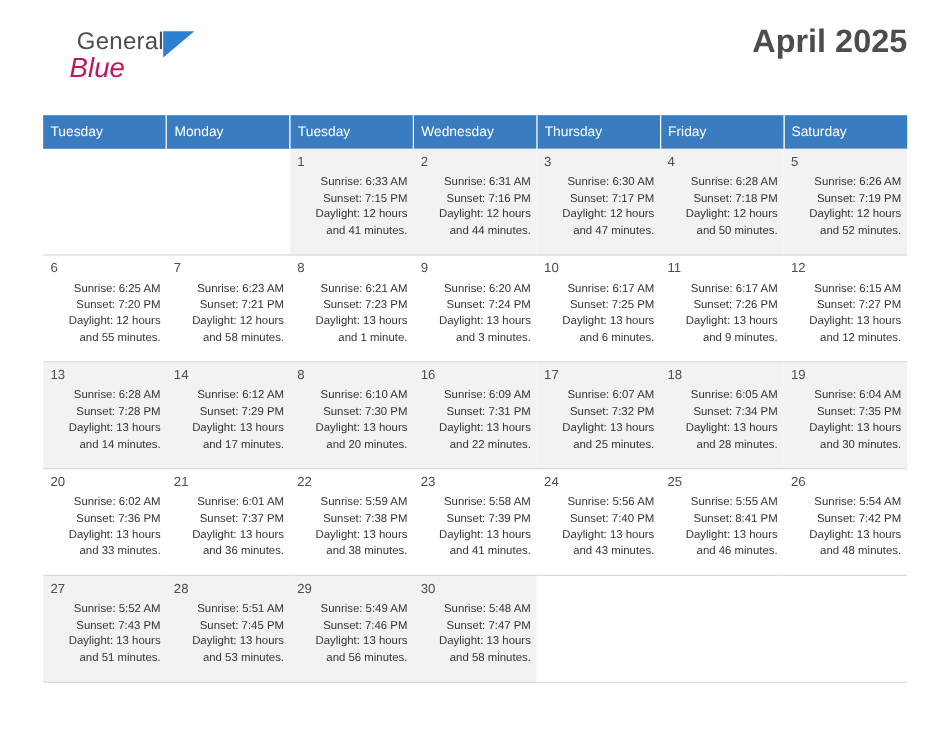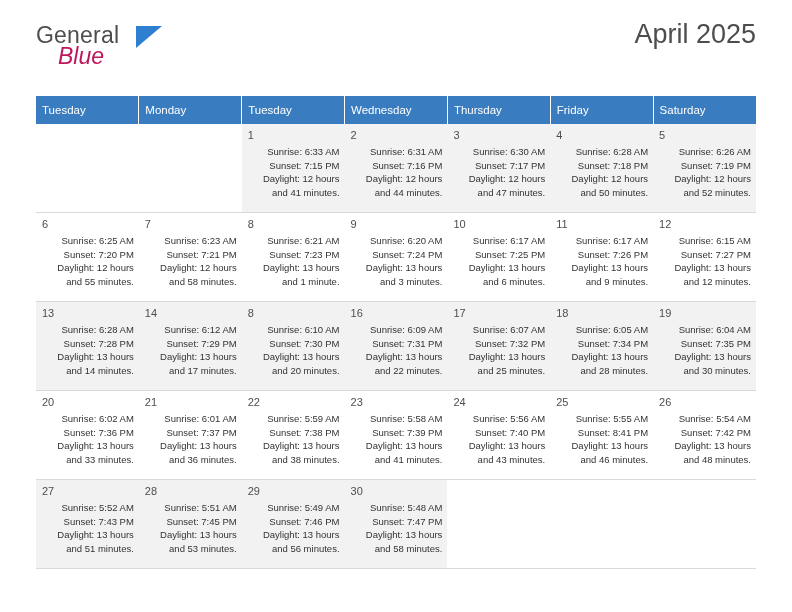--- a/index.html
+++ b/index.html
@@ -27,24 +27,25 @@
     height: 96px;
   }
   .logo {
     position: absolute;
     left: 0;
     top: 24px;
     width: 200px;
     height: 54px;
   }
   .logo-general {
-    font-size: 23px;
+    font-size: 20px;
     color: #4d4d4d;
     letter-spacing: 0.2px;
     line-height: 22px;
+    margin-left: 28px;
   }
   .logo-blue {
     font-size: 23px;
     color: #be185d;
     line-height: 20px;
     padding-left: 22px;
     font-style: italic;
   }
   .logo-flag {
     position: absolute;
@@ -53,20 +54,21 @@
     width: 0;
     height: 0;
     border-left: 26px solid #2f7fd0;
     border-bottom: 22px solid transparent;
   }
   .title-block {
     position: absolute;
     right: 0;
     top: 18px;
     text-align: center;
+    font-weight: bold;
   }
   .month-title {
     font-size: 27px;
     color: #4d4d4d;
     line-height: 32px;
     white-space: nowrap;
   }
   .location {
     font-size: 14.5px;
     color: #4d4d4d;

